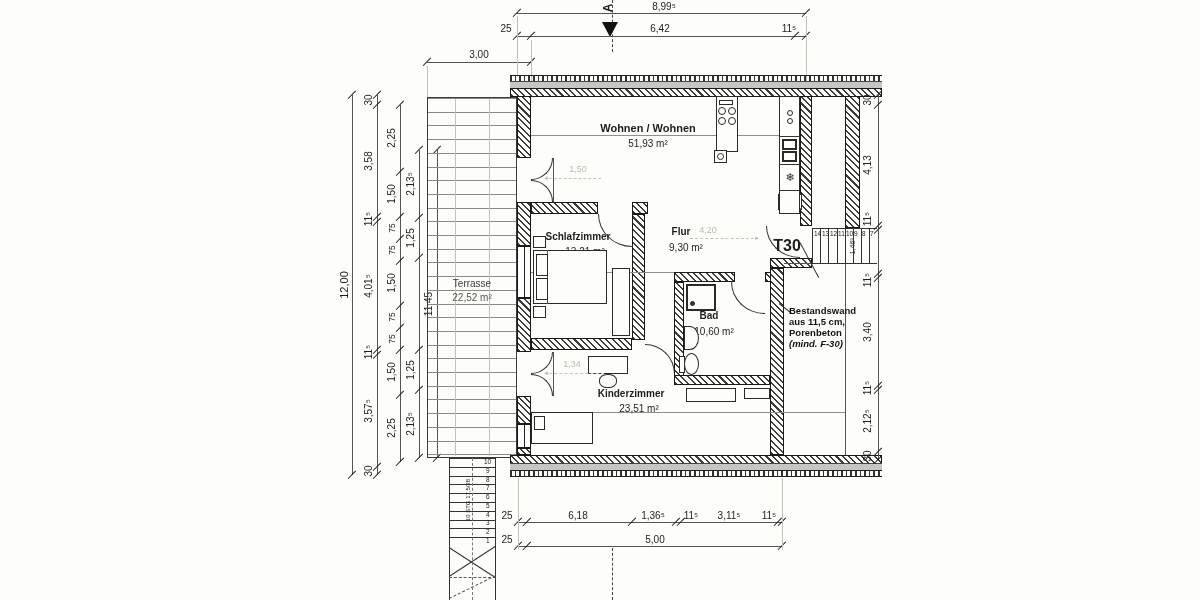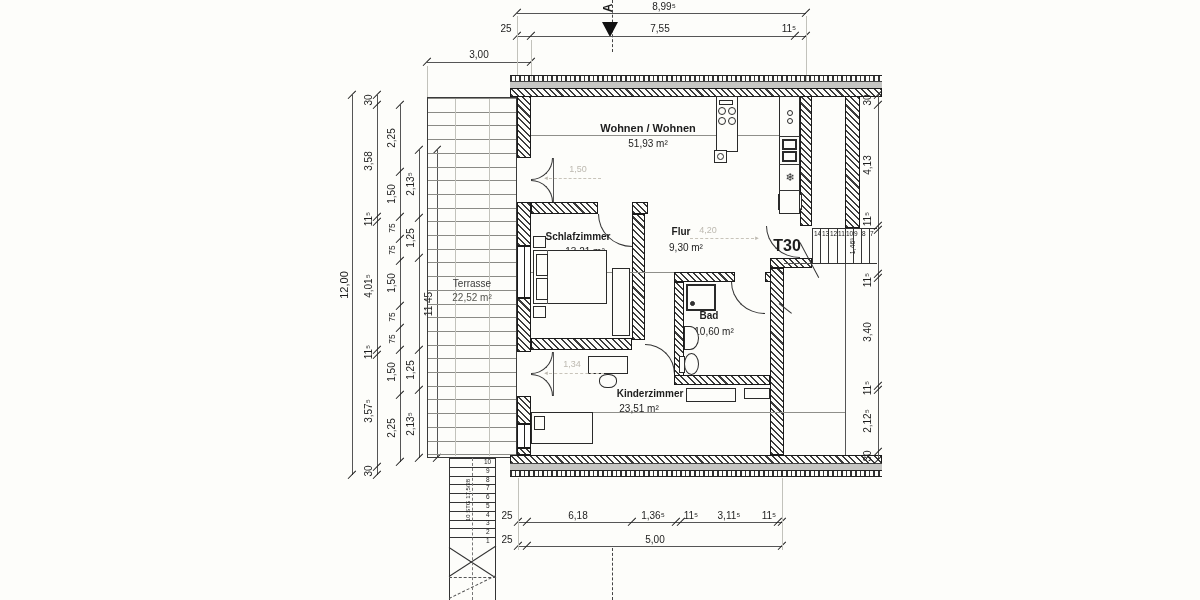--- a/index.html
+++ b/index.html
@@ -53,21 +53,21 @@
   <i class="tk" style="left:517px;top:13px"></i>
   <i class="tk" style="left:806px;top:13px"></i>
   <span class="hlab" style="left:664px;top:7px">8,99⁵</span>
 
   <div class="hl" style="left:517px;top:36px;width:289px"></div>
   <i class="tk" style="left:517px;top:36px"></i>
   <i class="tk" style="left:531px;top:36px"></i>
   <i class="tk" style="left:795px;top:36px"></i>
   <i class="tk" style="left:806px;top:36px"></i>
   <span class="hlab" style="left:506px;top:29px">25</span>
-  <span class="hlab" style="left:660px;top:29px">7,55</span>
+  <span class="hlab" style="left:660px;top:29px">6,42</span>
   <span class="hlab" style="left:789px;top:29px">11⁵</span>
 
   <div class="hl" style="left:427px;top:62px;width:104px"></div>
   <i class="tk" style="left:427px;top:62px"></i>
   <i class="tk" style="left:531px;top:62px"></i>
   <span class="hlab" style="left:479px;top:55px">3,00</span>
 
   <div class="xv" style="left:427px;top:66px;height:31px"></div>
   <div class="xv" style="left:531px;top:40px;height:55px"></div>
   <div class="xv" style="left:517px;top:16px;height:59px"></div>
@@ -193,34 +193,40 @@
   <span class="tread-num" style="left:822px;top:231px">13</span>
   <span class="tread-num" style="left:830px;top:231px">12</span>
   <span class="tread-num" style="left:838px;top:231px">11</span>
   <span class="tread-num" style="left:846px;top:231px">10</span>
   <span class="tread-num" style="left:854px;top:231px">9</span>
   <span class="tread-num" style="left:862px;top:231px">8</span>
   <span class="tread-num" style="left:870px;top:231px">7</span>
   <span class="vlab" style="left:852px;top:246px;font-size:7px">1,46⁵</span>
 
   <div class="rline" style="left:779px;top:303px;width:16px;transform:rotate(38deg)"></div>
+  <div class="note" style="left:789px;top:306px">
+    <div>Bestandswand</div>
+    <div>aus 11,5 cm,</div>
+    <div>Porenbeton</div>
+    <div style="font-style:italic">(mind. F-30)</div>
+  </div>
 
   <div class="xl" style="left:531px;top:135px;width:248px;background:#8f8f8a"></div>
   <div class="xl" style="left:531px;top:272px;width:143px;background:#8f8f8a"></div>
   <div class="xl" style="left:531px;top:412px;width:314px;background:#8f8f8a"></div>
 
   <span class="hlab bold" style="left:648px;top:128px;font-size:11px">Wohnen / Wohnen</span>
   <span class="hlab" style="left:648px;top:144px">51,93 m²</span>
   <span class="hlab bold" style="left:578px;top:237px">Schlafzimmer</span>
   <span class="hlab" style="left:585px;top:252px">13,21 m²</span>
   <span class="hlab bold" style="left:681px;top:232px">Flur</span>
   <span class="hlab" style="left:686px;top:248px">9,30 m²</span>
   <span class="hlab bold" style="left:709px;top:316px">Bad</span>
   <span class="hlab" style="left:714px;top:332px">10,60 m²</span>
-  <span class="hlab bold" style="left:650px;top:394px">Kinderzimmer</span>
+  <span class="hlab bold" style="left:631px;top:394px">Kinderzimmer</span>
   <span class="hlab" style="left:639px;top:409px">23,51 m²</span>
 
   <div class="furn" style="left:533px;top:250px;width:74px;height:54px"></div>
   <div class="vl" style="left:547px;top:250px;height:54px"></div>
   <div class="furn" style="left:536px;top:254px;width:12px;height:22px"></div>
   <div class="furn" style="left:536px;top:278px;width:12px;height:22px"></div>
   <div class="furn" style="left:533px;top:236px;width:13px;height:12px"></div>
   <div class="furn" style="left:533px;top:306px;width:13px;height:12px"></div>
   <div class="furn" style="left:612px;top:268px;width:18px;height:68px"></div>
 

